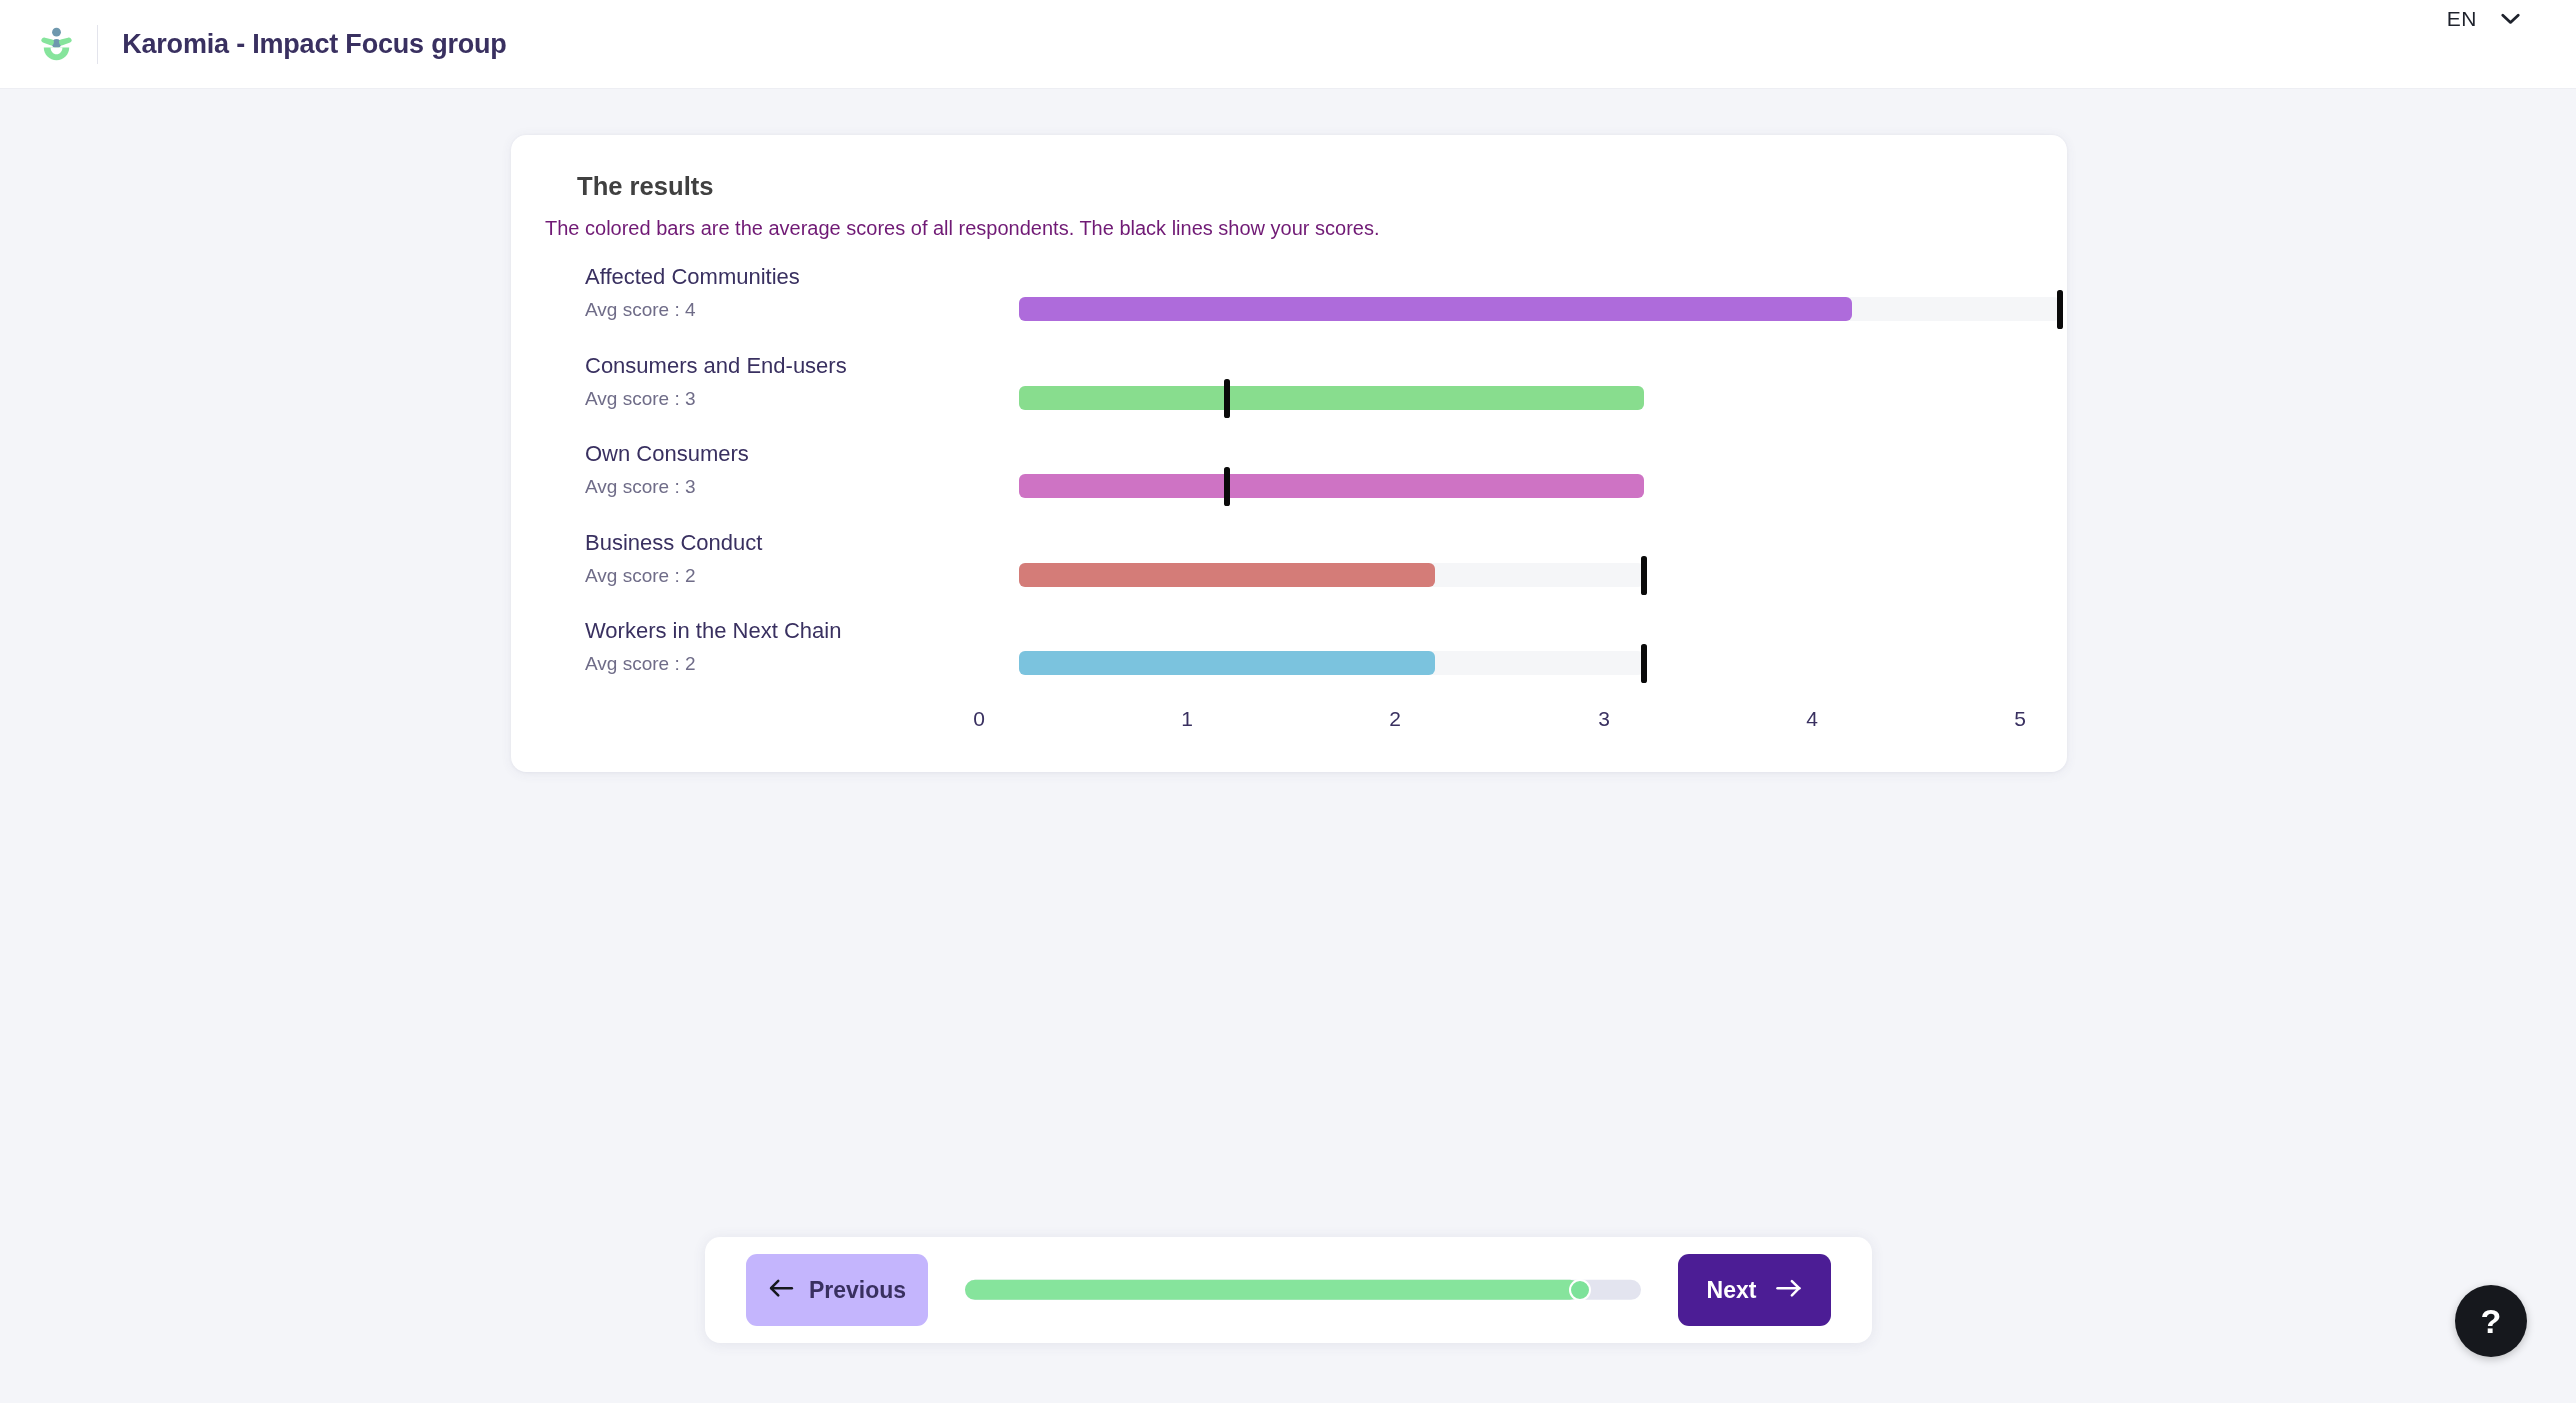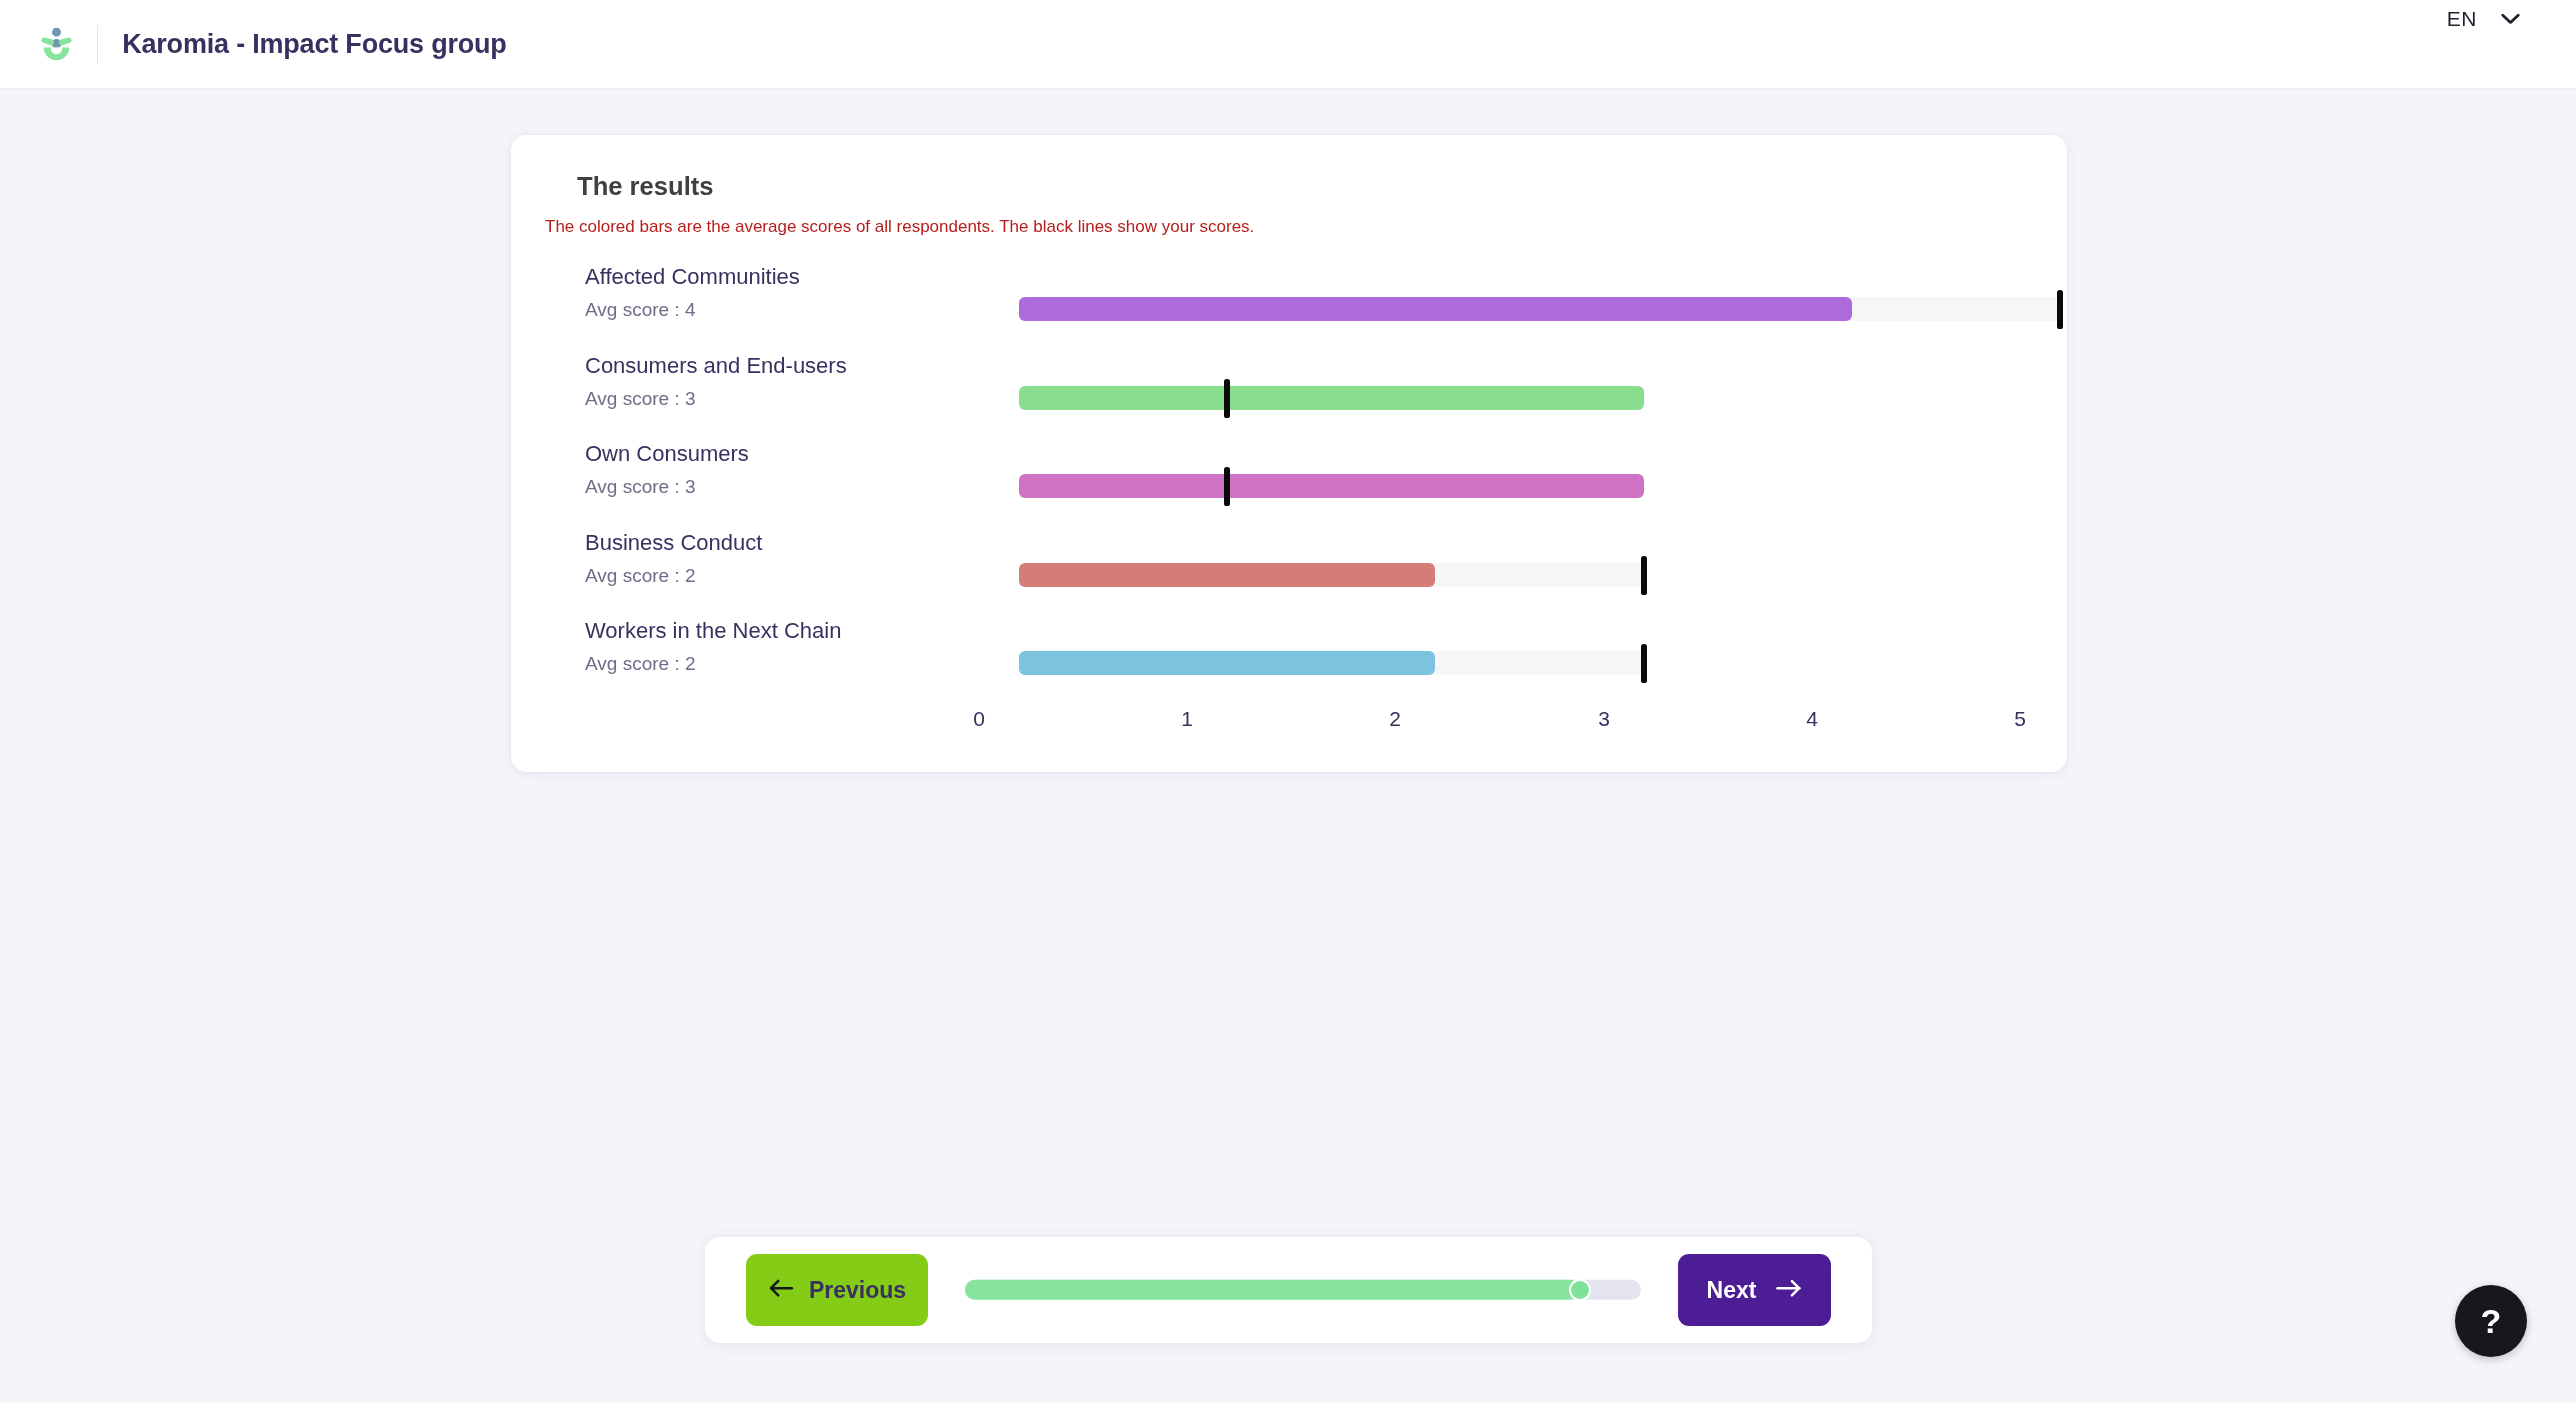--- a/index.html
+++ b/index.html
@@ -85,23 +85,23 @@
     top: 37px;
     font-size: 25.6px;
     font-weight: 700;
     color: #404040;
     margin-left: 32px;
   }
   .card-sub {
     position: absolute;
     left: 34px;
     top: 82px;
-    font-size: 17px;
+    font-size: 20px;
     font-weight: 400;
-    color: #b91c1c;
+    color: #701a75;
   }
 
   
   .chart {
     position: absolute;
     left: 34px;
     top: 129px;
     width: 1491px;
     height: 477px;
   }
@@ -186,21 +186,21 @@
     border-radius: 15.3px;
     box-shadow: 0 1.7px 13.6px rgba(70,70,110,0.09);
     display: flex;
     align-items: center;
     padding: 0 17px;
   }
   .btn-prev {
     margin-left: 24px;
     height: 72px;
     min-width: 181px;
-    background: #84cc16;
+    background: #c4b5fd;
     border: none;
     border-radius: 11px;
     display: flex;
     align-items: center;
     justify-content: center;
     gap: 15.3px;
     cursor: pointer;
     padding: 0 22px;
   }
   .btn-prev-label {

